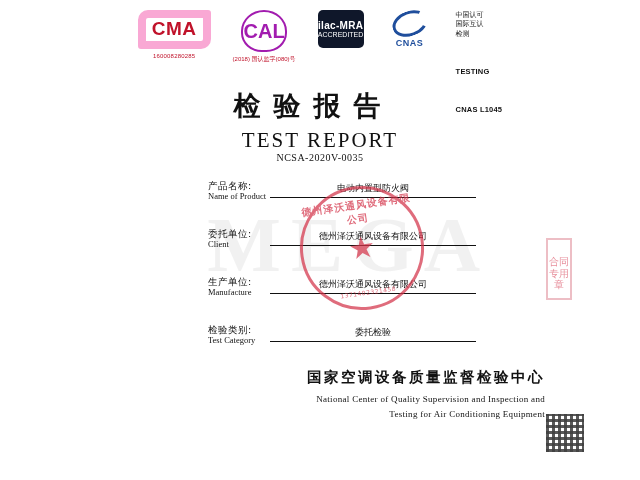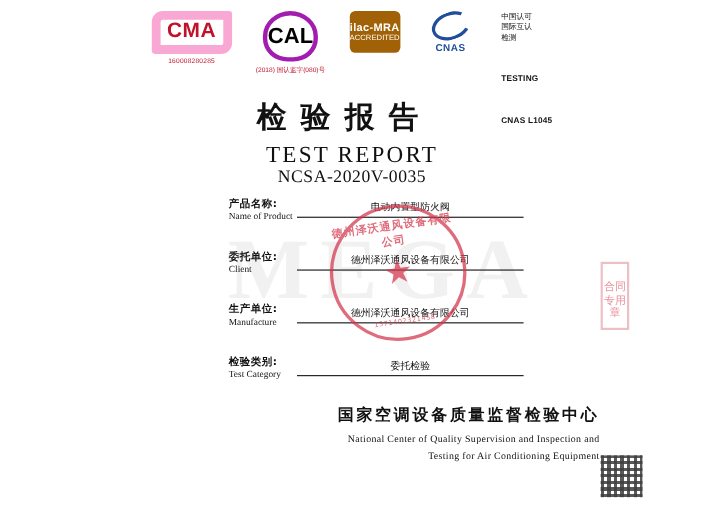--- a/index.html
+++ b/index.html
@@ -57,44 +57,44 @@
     font-size: 6px;
     color: #c0122a;
     margin-top: 4px;
     letter-spacing: 0.2px;
   }
 
   
   .cal-mark {
     width: 42px;
     height: 38px;
-    border: 4px solid #a21caf;
+    border: 2px solid #a21caf;
     border-radius: 50% 50% 45% 45%;
-    color: #000000;
+    color: #a21caf;
     font-family: "Liberation Sans", sans-serif;
     font-weight: bold;
     font-size: 20px;
     display: flex;
     align-items: center;
     justify-content: center;
     line-height: 1;
   }
   .cal-sub {
     font-family: "Liberation Sans", sans-serif;
     font-size: 6px;
     color: #c0122a;
     margin-top: 3px;
   }
 
   
   .ilac-mark {
     width: 46px;
     height: 38px;
     border-radius: 5px;
-    background: #a16207;
+    background: #0f172a;
     color: #ffffff;
     font-family: "Liberation Sans", sans-serif;
     display: flex;
     flex-direction: column;
     align-items: center;
     justify-content: center;
     line-height: 1.1;
   }
   .ilac-top { font-size: 10px; font-weight: bold; letter-spacing: 0.3px; }
   .ilac-bot { font-size: 7px; }
@@ -162,21 +162,21 @@
     letter-spacing: 2px;
     color: #111;
   }
   .report-no {
     position: absolute;
     top: 152px;
     left: 0;
     width: 640px;
     text-align: center;
     font-family: "Liberation Serif", serif;
-    font-size: 16px;
+    font-size: 10px;
     letter-spacing: 0.5px;
     color: #111;
   }
 
   
   .fields {
     position: absolute;
     top: 180px;
     left: 208px;
     width: 268px;
@@ -190,21 +190,20 @@
     left: 0;
     top: 0;
     width: 62px;
   }
   .label-cn {
     font-family: "DejaVu Sans", sans-serif;
     font-size: 9.5px;
     color: #111;
     letter-spacing: 0.5px;
     line-height: 1.2;
-    font-weight: bold;
   }
   .label-en {
     font-family: "Liberation Serif", serif;
     font-size: 8.5px;
     color: #111;
     line-height: 1.3;
   }
   .field-value {
     position: absolute;
     left: 62px;

